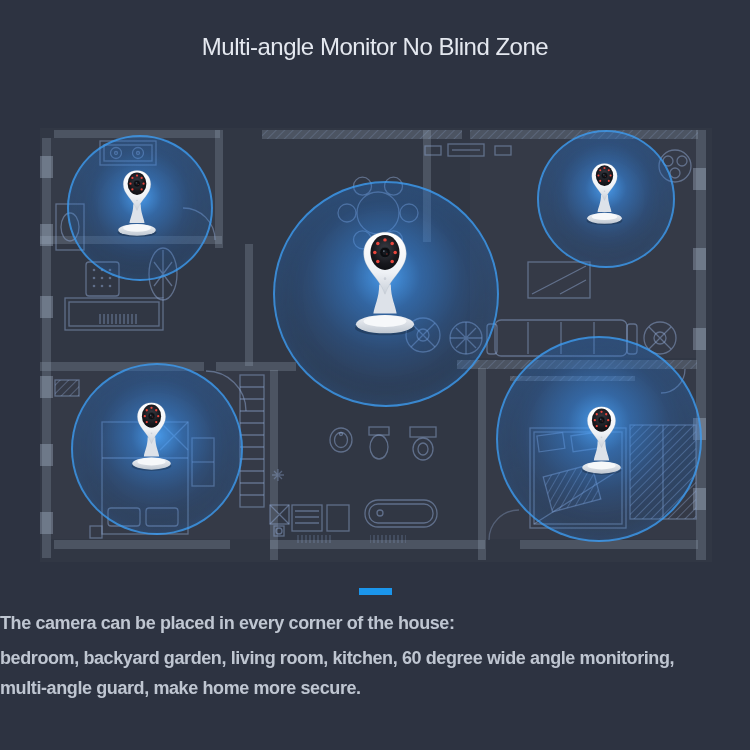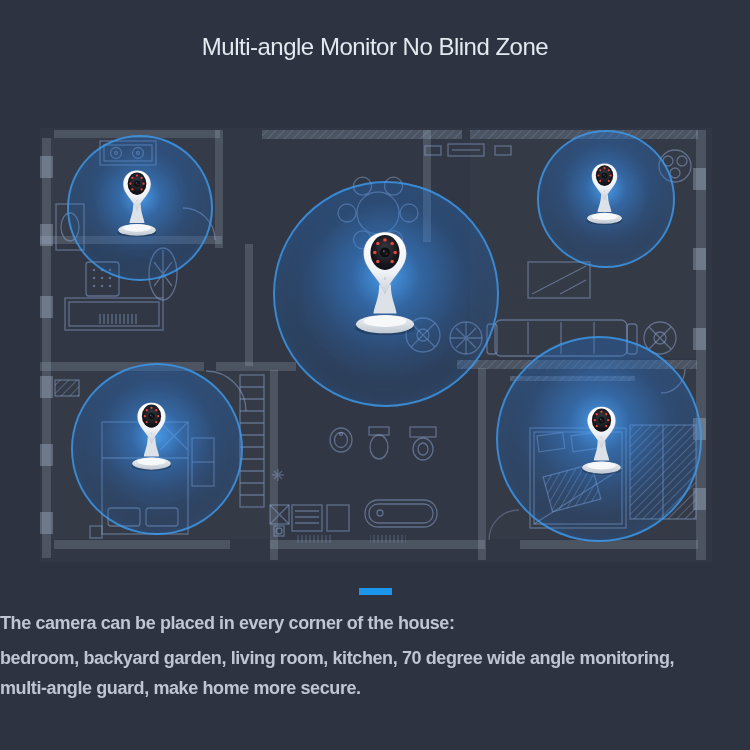--- a/index.html
+++ b/index.html
@@ -308,14 +308,14 @@
       <use href="#cam"></use>
     </svg>
   <svg class="camera camera-5" viewBox="0 0 64 112">
       <use href="#cam"></use>
     </svg>
 </div>
 
 <div class="divider"></div>
 
 <p class="desc desc-1">The camera can be placed in every corner of the house:</p>
-<p class="desc desc-2">bedroom, backyard garden, living room, kitchen, 70 degree wide angle monitoring,</p>
+<p class="desc desc-2">bedroom, backyard garden, living room, kitchen, 60 degree wide angle monitoring,</p>
 <p class="desc desc-3">multi-angle guard, make home more secure.</p>
 
 </body></html>

